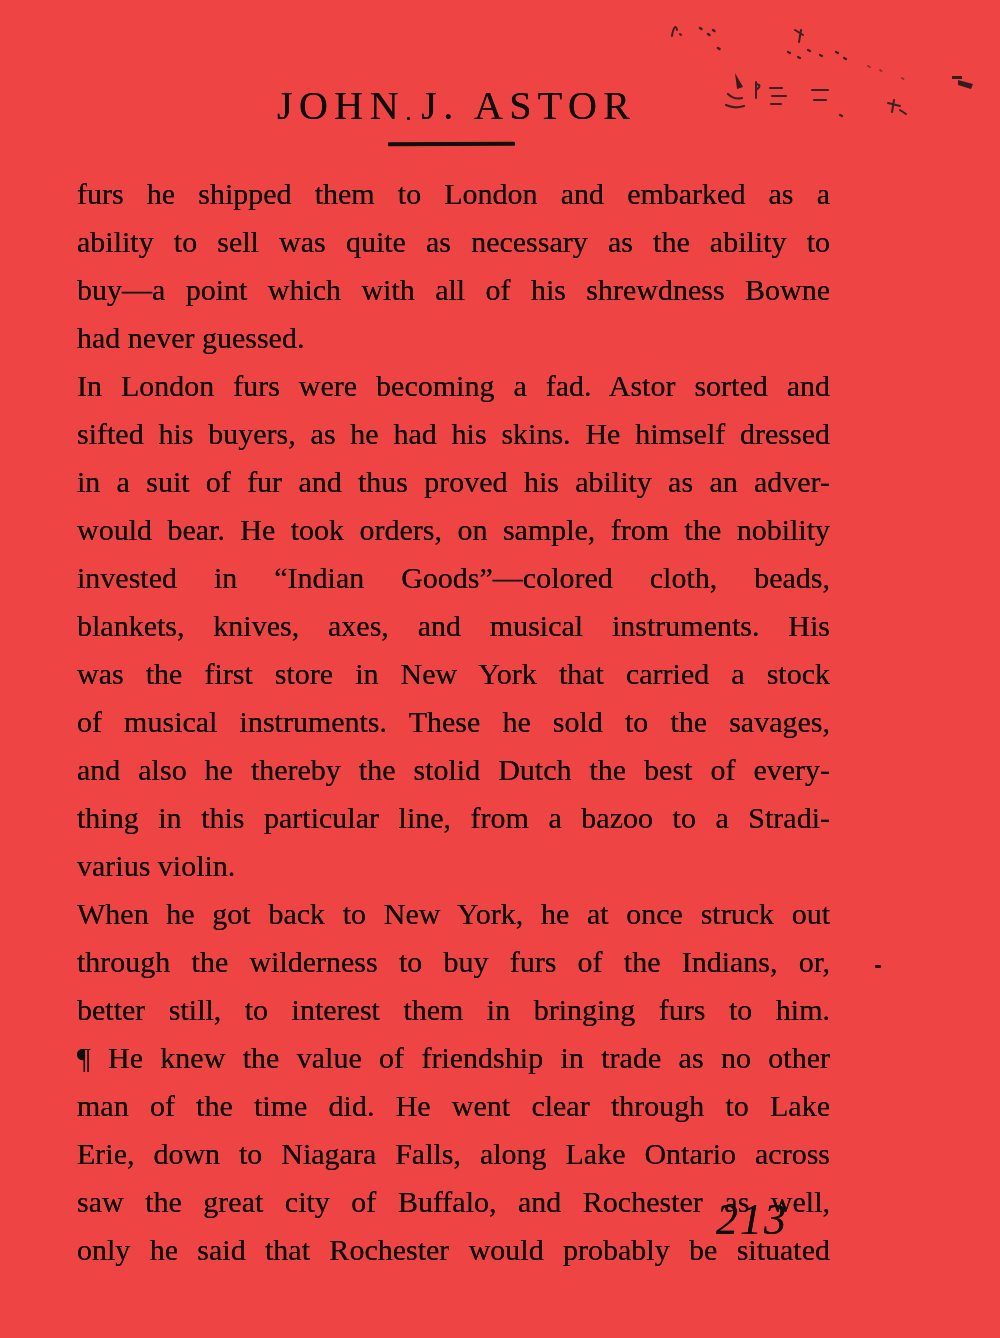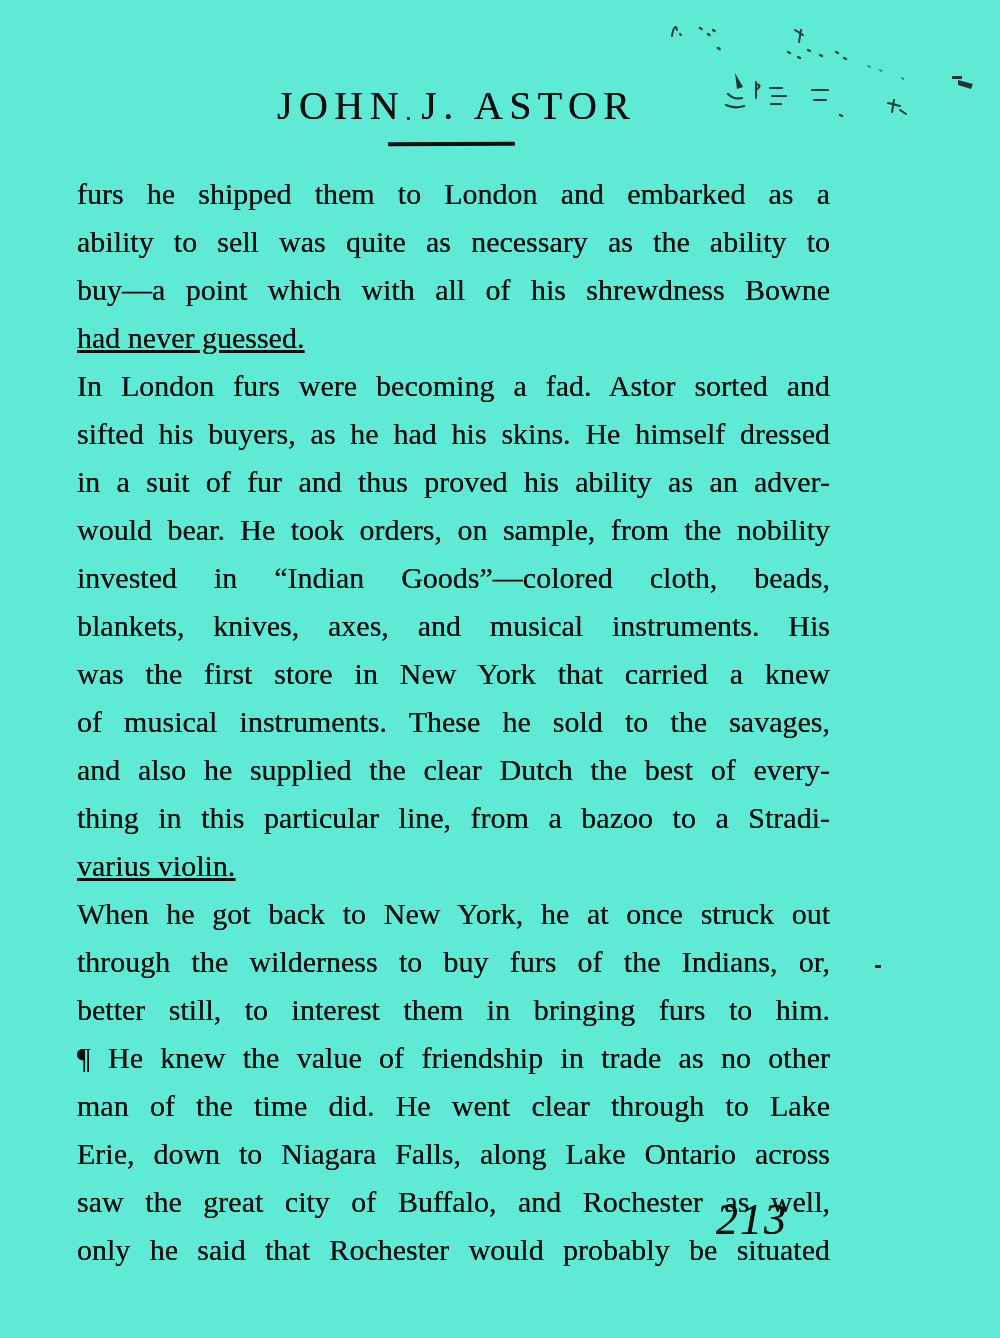--- a/index.html
+++ b/index.html
@@ -4,21 +4,21 @@
 <style>
   html, body {
     margin: 0;
     padding: 0;
     background: #ffffff;
   }
   .page {
     position: relative;
     width: 1000px;
     height: 1338px;
-    background: #5eead4;
+    background: #ef4444;
     color: #0e0e0e;
     font-family: "Liberation Serif", "DejaVu Serif", serif;
     overflow: hidden;
   }
   .page-title {
     position: absolute;
     top: 82px;
     left: 77px;
     width: 753px;
     text-align: center;
@@ -51,21 +51,20 @@
   .line {
     height: 37px;
     text-align: justify;
     text-align-last: justify;
     white-space: normal;
     overflow: visible;
     margin-top: 11px;
   }
   .line.end {
     text-align-last: left;
-    text-decoration: underline;
   }
   .page-number {
     position: absolute;
     top: 1194px;
     left: 716px;
     font-size: 44px;
     letter-spacing: 2px;
     text-shadow: 0 0 0.6px rgba(0,0,0,0.85);
     font-style: italic;
   }
@@ -129,23 +128,23 @@
     <div class="line">furs he shipped them to London and embarked as a</div>
     <div class="line">ability to sell was quite as necessary as the ability to</div>
     <div class="line">buy—a point which with all of his shrewdness Bowne</div>
     <div class="line end">had never guessed.</div>
     <div class="line">In London furs were becoming a fad. Astor sorted and</div>
     <div class="line">sifted his buyers, as he had his skins. He himself dressed</div>
     <div class="line">in a suit of fur and thus proved his ability as an adver-</div>
     <div class="line">would bear. He took orders, on sample, from the nobility</div>
     <div class="line">invested in “Indian Goods”—colored cloth, beads,</div>
     <div class="line">blankets, knives, axes, and musical instruments. His</div>
-    <div class="line">was the first store in New York that carried a knew</div>
+    <div class="line">was the first store in New York that carried a stock</div>
     <div class="line">of musical instruments. These he sold to the savages,</div>
-    <div class="line">and also he supplied the clear Dutch the best of every-</div>
+    <div class="line">and also he thereby the stolid Dutch the best of every-</div>
     <div class="line">thing in this particular line, from a bazoo to a Stradi-</div>
     <div class="line end">varius violin.</div>
     <div class="line">When he got back to New York, he at once struck out</div>
     <div class="line">through the wilderness to buy furs of the Indians, or,</div>
     <div class="line">better still, to interest them in bringing furs to him.</div>
     <div class="line">¶ He knew the value of friendship in trade as no other</div>
     <div class="line">man of the time did. He went clear through to Lake</div>
     <div class="line">Erie, down to Niagara Falls, along Lake Ontario across</div>
     <div class="line">saw the great city of Buffalo, and Rochester as well,</div>
     <div class="line">only he said that Rochester would probably be situated</div>

